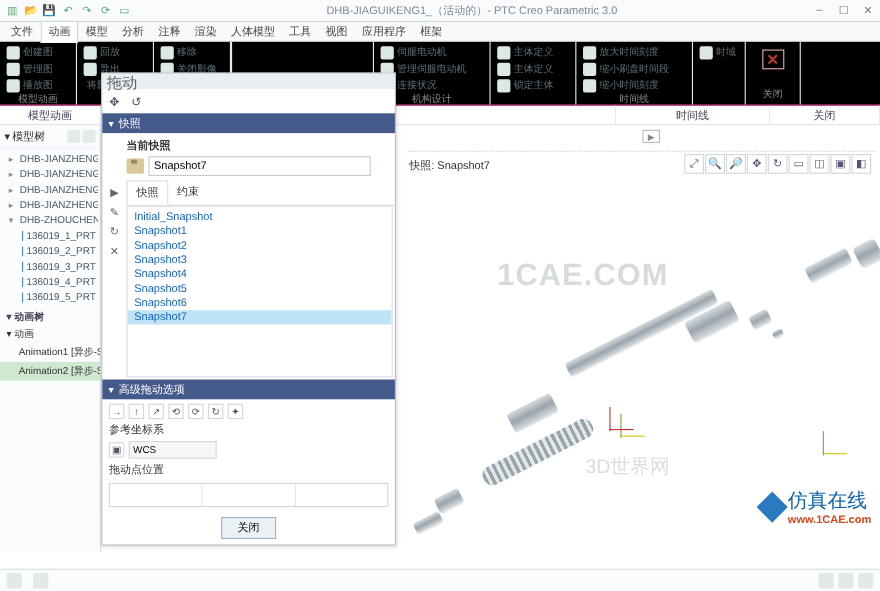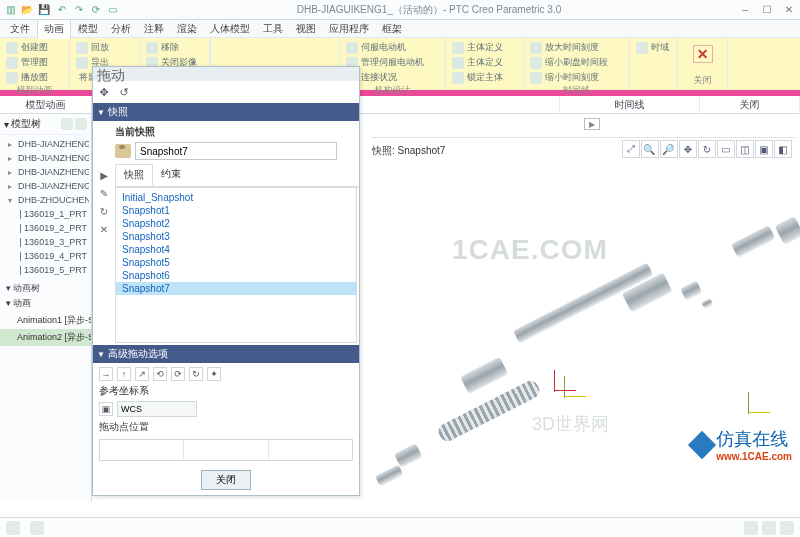--- a/index.html
+++ b/index.html
@@ -8,21 +8,21 @@
   .qat { display: flex; gap: 3px; align-items: center; }
   .qat .ico { width: 14px; height: 14px; display: flex; align-items: center; justify-content: center; font-size: 10px; color: #5a7; }
   .titlebar .title { flex: 1; text-align: center; color: #7a8a94; font-size: 10px; }
   .winbtns { display: flex; gap: 8px; }
   .winbtns span { width: 14px; text-align: center; color: #777; }
 
   .menubar { height: 18px; display: flex; align-items: center; gap: 1px; padding-left: 4px; background: #f7f9fa; border-bottom: 1px solid #e2e8ec; font-size: 10px; }
   .menubar div { padding: 2px 6px; color: #444; }
   .menubar .active { background: #fff; border: 1px solid #cfd8dc; border-bottom: 1px solid #fff; }
 
-  .ribbon { height: 58px; background: #fef9c3; border-bottom: 6px solid #ec4899; display: flex; }
+  .ribbon { height: 58px; background: #000000; border-bottom: 1px solid #ec4899; display: flex; }
   .rgroup { border-right: 1px solid #e4eaee; padding: 3px 6px; display: flex; flex-direction: column; }
   .rlines { display: flex; flex-direction: column; gap: 2px; font-size: 9px; color: #5f6f78; }
   .rline { display: flex; align-items: center; gap: 3px; white-space: nowrap; }
   .ricon { width: 12px; height: 12px; background: #dbe9e2; border-radius: 2px; display: inline-block; }
   .rclose { color: #c0392b; font-size: 14px; font-weight: bold; border: 1px solid #e6b0aa; width: 20px; height: 18px; display: flex; align-items: center; justify-content: center; margin: 4px auto 2px; }
   .rfoot { font-size: 9px; color: #888; text-align: center; margin-top: auto; }
 
   .tabbar { height: 18px; display: flex; border-bottom: 1px solid #d6dde2; }
   .tabbar .tab { flex: 0 0 auto; padding: 2px 36px; font-size: 10px; color: #445; text-align: center; border-right: 1px solid #e4eaee; }
   .tabbar .tab.first { flex: 0 0 92px; padding: 2px 6px; }
@@ -32,21 +32,21 @@
   
   .leftpane { width: 92px; border-right: 1px solid #d6dde2; background: #fafcfd; display: flex; flex-direction: column; }
   .treehdr { padding: 3px 4px; border-bottom: 1px solid #eef; font-size: 10px; display: flex; align-items: center; gap: 2px; }
   .treeicons { display: flex; gap: 2px; }
   .treeicons span { width: 12px; height: 12px; display: inline-block; background: #e2ece7; border-radius: 2px; }
   .tree { font-size: 9px; padding: 2px; color: #4a5a62; }
   .tree .node { display: flex; align-items: center; gap: 3px; padding: 2px 2px 2px 6px; white-space: nowrap; overflow: hidden; }
   .tree .node .cubegreen { width: 9px; height: 9px; background: #3aa757; display: inline-block; }
   .tree .node .cubeblue { width: 9px; height: 9px; background: #4e86b8; display: inline-block; }
   .expander { color: #888; font-size: 8px; width: 8px; display: inline-block; text-align: center; }
-  .animhdr { padding: 3px 4px 0 6px; font-size: 9px; color: #445; }
+  .animhdr { padding: 3px 4px 0 6px; font-size: 9px; color: #445; font-weight: bold; }
   .animnode { display:flex; align-items:center; gap:3px; padding:2px 2px 2px 14px; font-size:9px; white-space:nowrap; overflow:hidden; }
   .animnode.sel { background:#cfe8cf; }
   .filmico { width:10px; height:8px; background:#5fa8d8; display:inline-block; }
 
   
   .dialog { position: absolute; left: 92px; top: 66px; width: 268px; background: #fff; border: 1px solid #b0bec5; box-shadow: 1px 1px 4px rgba(0,0,0,0.15); z-index: 5; }
   .dlg-hdr { height: 14px; background: #e8eef1; display: flex; align-items: flex-start; padding: 0 4px; font-size: 14px; color:#666; }
   .dlg-toolbar { height: 22px; display: flex; align-items: center; padding: 0 4px; gap: 6px; }
   .dlg-toolbar .tbico { width: 14px; height: 14px; display: flex; align-items: center; justify-content: center; font-size: 11px; color: #556; }
   .sechdr { background: #445a8a; color: #fff; font-size: 10px; padding: 2px 4px; display: flex; align-items: center; }
@@ -82,21 +82,21 @@
   
   .vp { flex: 1; position: relative; background: #fff; }
   .vp-top { position: absolute; top: 2px; left: 280px; right: 4px; height: 22px; border-bottom: 1px dotted #ccc; }
   .vp-ctr { position: absolute; top: 2px; left: 50%; width: 16px; height: 12px; border: 1px solid #bbb; display:flex; align-items:center; justify-content:center; font-size:8px; color:#888; }
   .vp-label { position: absolute; left: 280px; top: 30px; font-size: 10px; color: #333; }
   .vp-tools { position: absolute; right: 8px; top: 26px; display: flex; gap: 1px; }
   .vp-tools span { width: 18px; height: 18px; border: 1px solid #cfd8dc; display: flex; align-items: center; justify-content: center; font-size: 10px; color: #557; }
 
   .watermark { position: absolute; top: 120px; left: 360px; font-size: 28px; font-weight: bold; color: rgba(180,190,195,0.55); letter-spacing: 1px; }
   .watermark2 { position: absolute; bottom: 66px; left: 440px; font-size: 18px; color: rgba(180,190,195,0.5); }
-  .brand { position: absolute; right: 8px; bottom: 40px; display:flex; align-items:center; gap:4px; }
+  .brand { position: absolute; right: 8px; bottom: 24px; display:flex; align-items:center; gap:4px; }
   .brand .cube { width: 20px; height: 20px; background: #2a7ac2; transform: rotate(45deg); }
   .brand .txt1 { font-size: 18px; color: #0d63b0; }
   .brand .txt2 { font-size: 10px; color: #d84315; font-weight: bold; }
 
   
   .assembly { position: absolute; left: 300px; top: 80px; width: 450px; height: 300px; }
   .part { position: absolute; background: linear-gradient(180deg,#d6dce0,#9aa4ab,#d6dce0); border-radius: 3px; transform: rotate(-27deg); box-shadow: 0 1px 1px rgba(0,0,0,0.15); }
   .spring { position: absolute; width: 110px; height: 18px; transform: rotate(-27deg); background: repeating-linear-gradient(90deg,#9aa4ab 0 3px,#e2e7ea 3px 6px); border-radius: 8px; }
   .axis { position:absolute; width:30px; height:30px; }
   .axis .x { position:absolute; width:22px; height:1px; background:#d4c200; top:22px; left:4px; }

